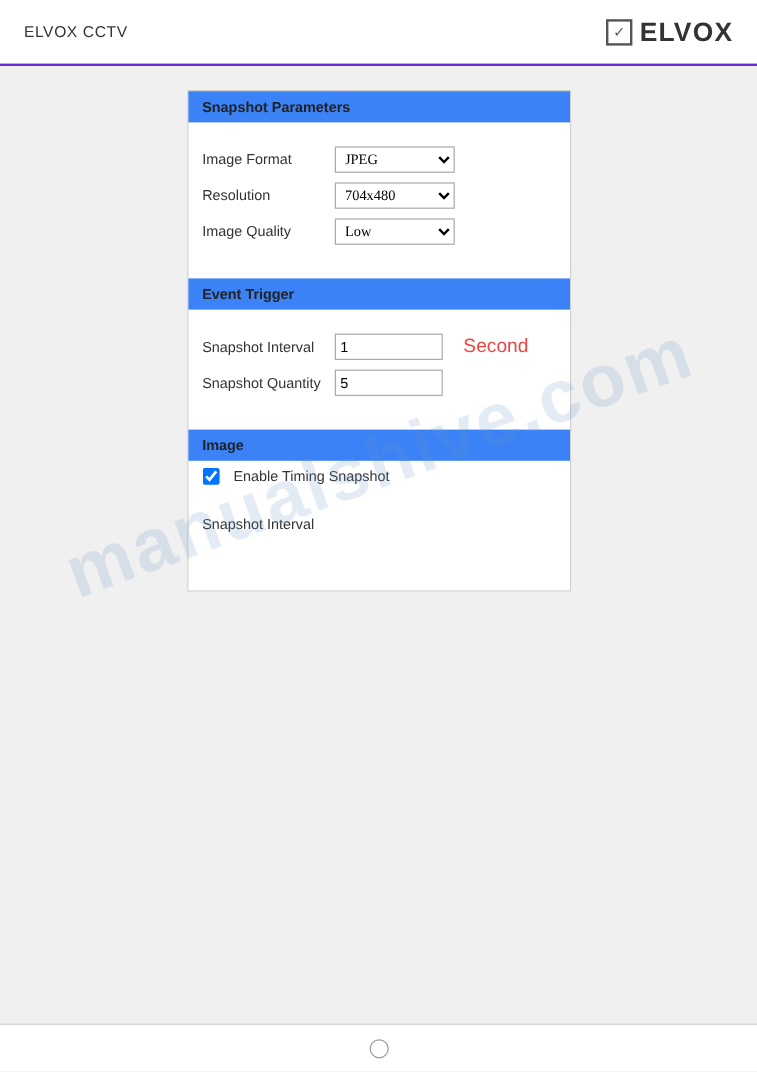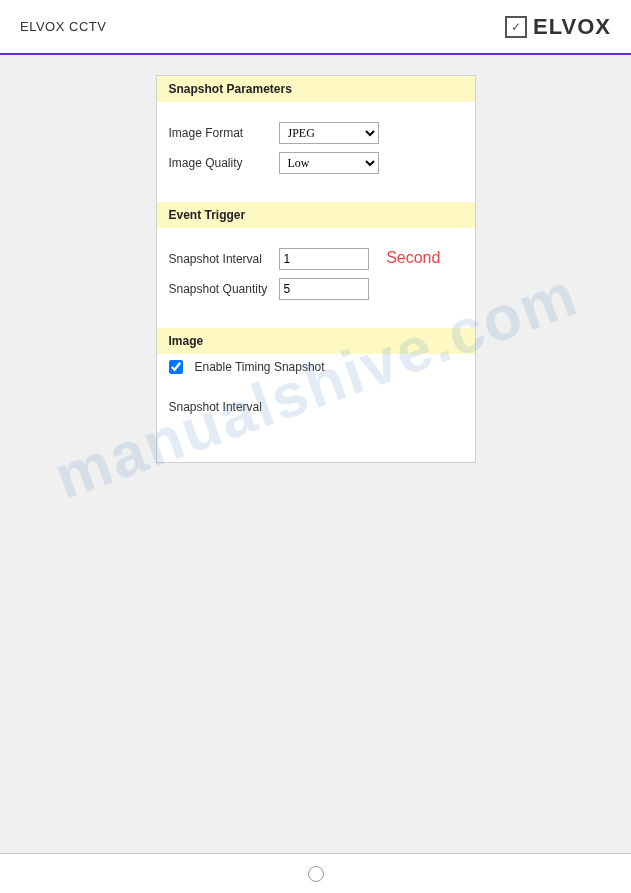--- a/index.html
+++ b/index.html
@@ -107,21 +107,21 @@
       background: transparent;
     }
     .tab.active {
       background: #6b6b6b;
       color: #fff;
       border-color: #6b6b6b;
     }
 
     
     .section-header {
-      background: #fef9c3;
+      background: #3b82f6;
       padding: 6px 12px;
       font-weight: bold;
       font-size: 12px;
       color: #222;
       margin-top: 0;
     }
 
     
     .form-section {
       padding: 20px 12px;
@@ -216,20 +216,28 @@
     <div class="form-section">
       <div class="form-row">
         <div class="form-label">Image Format</div>
         <div class="form-control">
           <select>
             <option>JPEG</option>
           </select>
         </div>
       </div>
       <div class="form-row">
+        <div class="form-label">Resolution</div>
+        <div class="form-control">
+          <select>
+            <option>704x480</option>
+          </select>
+        </div>
+      </div>
+      <div class="form-row">
         <div class="form-label">Image Quality</div>
         <div class="form-control">
           <select>
             <option>Low</option>
           </select>
         </div>
       </div>
     </div>
 
     <div class="section-header">Event Trigger</div>

